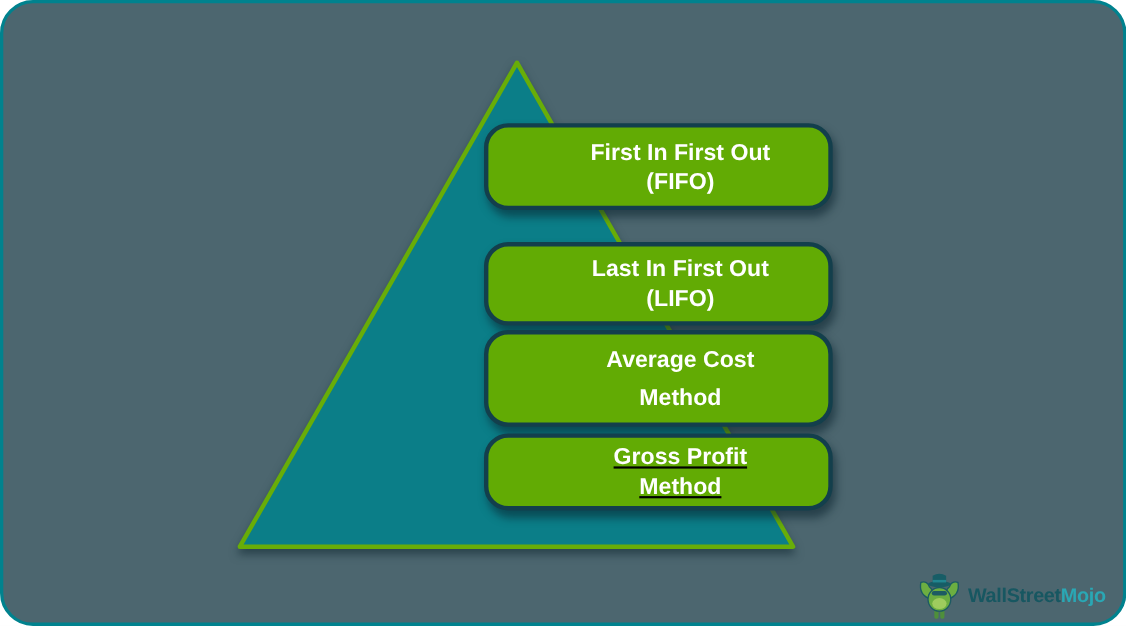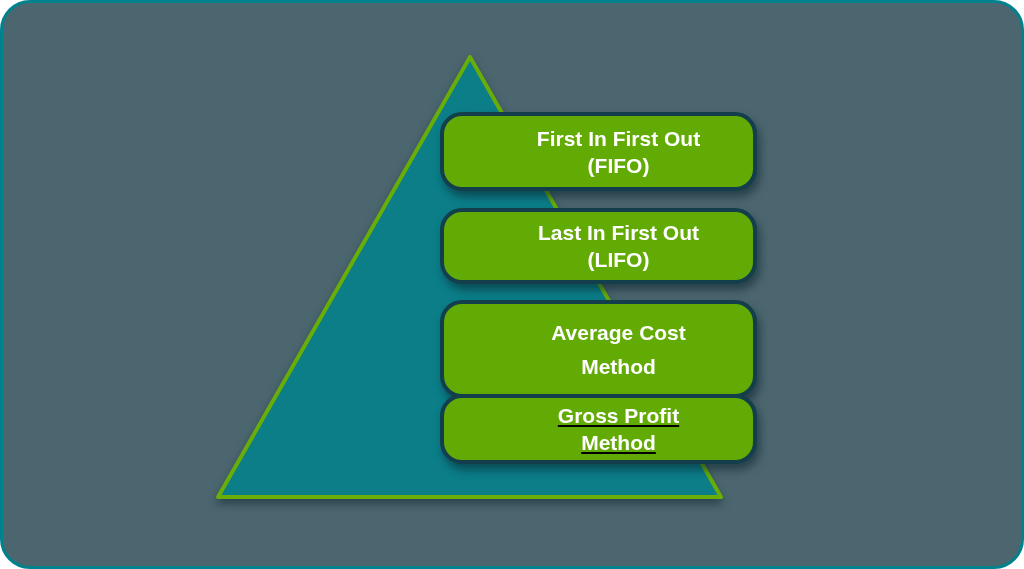--- a/index.html
+++ b/index.html
@@ -56,22 +56,22 @@
     padding-left: 40px;
   }
   .method-box .line {
     color: var(--box-text, #ffffff);
     font-size: 21px;
     font-weight: 700;
     line-height: 27px;
     white-space: nowrap;
   }
   .box-1 { top: 112px; height: 79px; }
-  .box-2 { top: 208px; height: 76px; text-align: center; }
-  .box-3 { top: 300px; height: 98px; }
+  .box-2 { top: 220px; height: 76px; text-align: center; }
+  .box-3 { top: 300px; height: 88px; }
   .box-4 { top: 394px; height: 70px; text-decoration: underline; }
   .box-3 .line + .line { margin-top: 7px; }
 
   .logo {
     position: absolute;
     left: 831px;
     top: 516px;
     height: 50px;
     display: flex;
     align-items: center;
@@ -109,15 +109,40 @@
     <div class="method-box box-3">
       <div class="line">Average Cost</div>
       <div class="line">Method</div>
     </div>
 
     <div class="method-box box-4">
       <div class="line">Gross Profit</div>
       <div class="line">Method</div>
     </div>
 
+    <div class="logo">
+      <svg width="46" height="48" viewBox="0 0 60 62" aria-hidden="true">
+
+        <rect x="24" y="48" width="5" height="11" rx="2" fill="#4e8f3a"></rect>
+        <rect x="31" y="48" width="5" height="11" rx="2" fill="#4e8f3a"></rect>
+
+        <path d="M20,36 C11,33 6,26 8,16 C13,14 17,17 18,21 C22,24 23,29 22,33 Z" fill="#6cae41" stroke="#1d5b63" stroke-width="1.6"></path>
+
+        <path d="M40,36 C49,33 54,26 52,16 C47,14 43,17 42,21 C38,24 37,29 38,33 Z" fill="#6cae41" stroke="#1d5b63" stroke-width="1.6"></path>
+
+        <ellipse cx="30" cy="36" rx="13.5" ry="14" fill="#6cae41" stroke="#1d5b63" stroke-width="1.6"></ellipse>
+
+        <ellipse cx="30" cy="41" rx="8.5" ry="6.5" fill="#9ecb5e"></ellipse>
+
+        <rect x="21" y="26" width="18" height="5.5" rx="2.7" fill="#1d5b63"></rect>
+
+        <ellipse cx="30" cy="18" rx="13.5" ry="3.4" fill="#175d66"></ellipse>
+
+        <path d="M22,18 L22,8 Q30,3.5 38,8 L38,18 Z" fill="#175d66"></path>
+        <rect x="22" y="13" width="16" height="3" fill="#2aa7b4" opacity="0.55"></rect>
+      </svg>
+      <div class="logo-text">
+        <span class="brand-primary">WallStreet</span><span class="brand-secondary">Mojo</span>
+      </div>
+    </div>
 
   </div>
 </div>
 
 </body></html>

